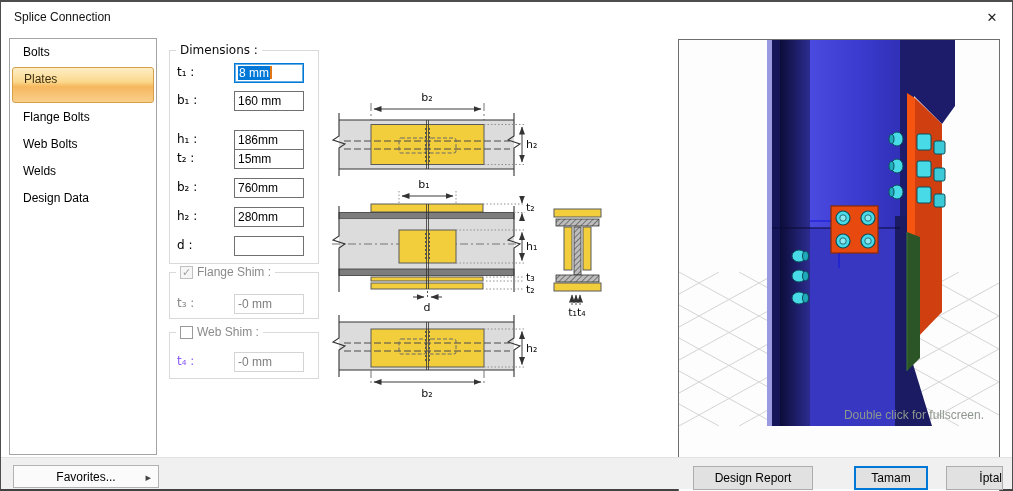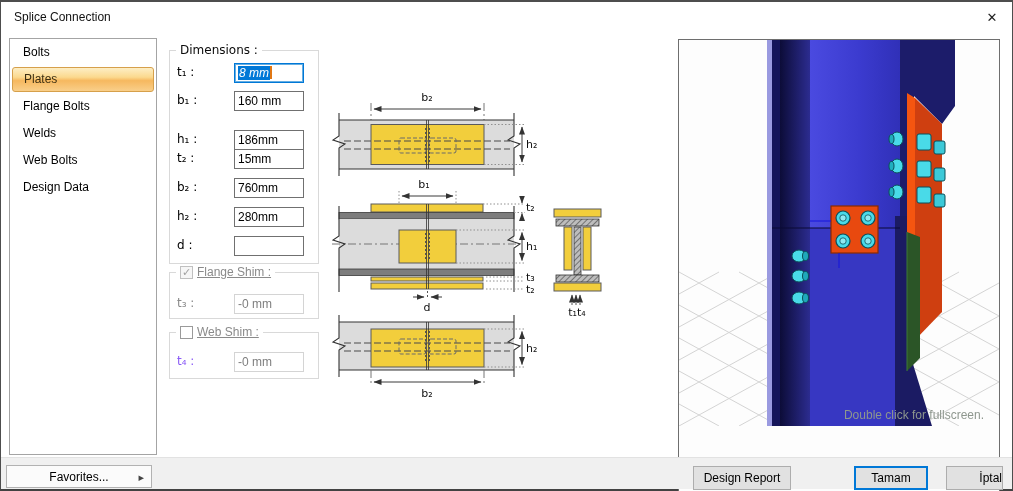--- a/index.html
+++ b/index.html
@@ -11,45 +11,45 @@
   }
   .titlebar { position:absolute; left:0; top:0; width:100%; height:30px; background:#fff; }
   .title { position:absolute; left:13px; top:8px; font-size:12px; color:#111; }
   .close-btn { position:absolute; right:10px; top:6px; width:20px; height:20px; text-align:center;
     line-height:20px; font-size:13px; color:#222; cursor:default; }
   
   .sidebar { position:absolute; left:8px; top:36px; width:148px; height:417px;
     background:#fff; border:1px solid #a4a4a4; }
   .side-item { height:27px; line-height:27px; padding-left:13px; color:#000; cursor:default; }
   .side-item.selected {
-    margin:1px 2px; height:25px; line-height:23px; padding-left:11px; border-radius:3px;
+    margin:1px 2px; height:36px; line-height:23px; padding-left:11px; border-radius:3px;
     border:1px solid #d6a04b;
     background:linear-gradient(#fdeec5 0%,#fbd98e 40%,#f6b85f 55%,#f9cf8a 100%);
     color:#3c2f12;
   }
   
   .group { position:absolute; border:1px solid #d9d9d9; background:transparent; }
   .group-label { position:absolute; top:-8px; left:6px; background:#fff; padding:0 4px;
     font-size:12px; color:#0a0a0a; white-space:nowrap; font-family:"DejaVu Sans",sans-serif; }
   .group.dim-group  { left:168px; top:48px;  width:150px; height:214px; }
   .group.shim1 { left:168px; top:270px; width:150px; height:47px; }
   .group.shim2 { left:168px; top:330px; width:150px; height:47px; }
   .row { position:absolute; left:7px; height:20px; width:136px; }
   .row .flabel { position:absolute; left:0; top:2px; font-family:"DejaVu Sans",sans-serif; font-size:12px; }
   .field { position:absolute; left:57px; top:0; width:70px; height:20px; background:#fff;
     border:1px solid #707070; line-height:18px; padding:0 3px; font-size:12px; overflow:hidden; white-space:nowrap; }
   .field.focused { border:1px solid #0078d7; box-shadow:inset 0 0 0 1px #66aee2; }
-  .field .sel { background:#0078d7; color:#fff; padding:0 1px;font-style:italic; }
+  .field .sel { background:#0078d7; color:#fff; padding:0 1px; }
   .caret { display:inline-block; width:2px; height:13px; background:#e07714; vertical-align:-2px; }
   .field.disabled { border:1px solid #d4d4d4; color:#7e7e7e; }
   .shim-head { position:absolute; top:-8px; left:6px; background:#fff; padding:0 4px; display:flex; align-items:center; gap:4px; }
   .cb { width:13px; height:13px; border:1px solid #9a9a9a; background:#fff; display:inline-block;
     font-size:11px; line-height:11px; text-align:center; color:#a0a0a0; }
   .cb.dis { border-color:#c0c0c0; background:#f6f6f6; }
-  .shim-lab { color:#8a8a8a; font-size:12px; white-space:nowrap;text-decoration:underline; }
+  .shim-lab { color:#8a8a8a; font-size:12px; white-space:nowrap; }
   
   .diagram { position:absolute; left:325px; top:82px; width:300px; height:333px; }
   .viewer { position:absolute; left:677px; top:37px; width:322px; height:486px;
     background:#fdfdfd; border:1px solid #6e6e6e; overflow:hidden; }
   
   .yel { fill:#f2ce3c; stroke:#5a5a5a; stroke-width:1; }
   .beam { fill:#dcdcdc; }
   .flg { fill:#7d7d7d; stroke:#3a3a3a; stroke-width:0.8; }
   .ln  { stroke:#333; stroke-width:1.1; fill:none; }
   .ln2 { stroke:#333; stroke-width:0.8; fill:none; }
@@ -61,42 +61,42 @@
   .dd  { stroke:#777;    stroke-dasharray:8 3 2 3; stroke-width:1; fill:none; }
   .bd  { stroke:#555;    stroke-dasharray:2 2; stroke-width:1; fill:none; }
   .dlabel { font-family:"DejaVu Sans",sans-serif; font-size:11px; fill:#111; }
   .grid-l { stroke:#d4d4d4; stroke-width:1; }
   .hint { font-family:"Liberation Sans",sans-serif; font-size:12px; fill:#8e978e; }
   
   .footer { position:absolute; left:0; top:455px; width:100%; height:32px; background:#f0f0f0;
     border-top:1px solid #e2e2e2; }
   .btn { position:absolute; height:24px; background:#e1e1e1; border:1px solid #adadad;
     text-align:center; line-height:22px; font-size:12px; color:#000; cursor:default; }
-  .btn.fav { left:5px; top:7px; width:146px; height:23px; background:#fbfbfb; border-color:#b2b2b2; }
+  .btn.fav { left:12px; top:7px; width:146px; height:23px; background:#fbfbfb; border-color:#b2b2b2; }
   .fav-arrow { position:absolute; right:7px; top:0; font-size:11px; color:#444; }
-  .btn.report { left:692px; top:8px; width:98px; }
+  .btn.report { left:692px; top:8px; width:120px; }
   .btn.ok { left:853px; top:8px; width:74px; border:2px solid #0078d7; line-height:20px; }
   .btn.cancel { left:945px; top:8px; width:57px;text-align:right; }
 </style>
 </head>
 <body>
 
 <div class="window">
 
   <div class="titlebar">
     <span class="title">Splice Connection</span>
     <span class="close-btn">✕</span>
   </div>
 
   <div class="sidebar">
     <div class="side-item">Bolts</div>
     <div class="side-item selected">Plates</div>
     <div class="side-item">Flange Bolts</div>
+    <div class="side-item">Web Bolts</div>
     <div class="side-item">Welds</div>
-    <div class="side-item">Web Bolts</div>
     <div class="side-item">Design Data</div>
   </div>
 
   <div class="group dim-group">
     <span class="group-label">Dimensions :</span>
     <div class="row" style="top:12px">
       <span class="flabel">t₁ :</span>
       <div class="field focused"><span class="sel">8 mm</span><span class="caret"></span></div>
     </div>
     <div class="row" style="top:40px">

